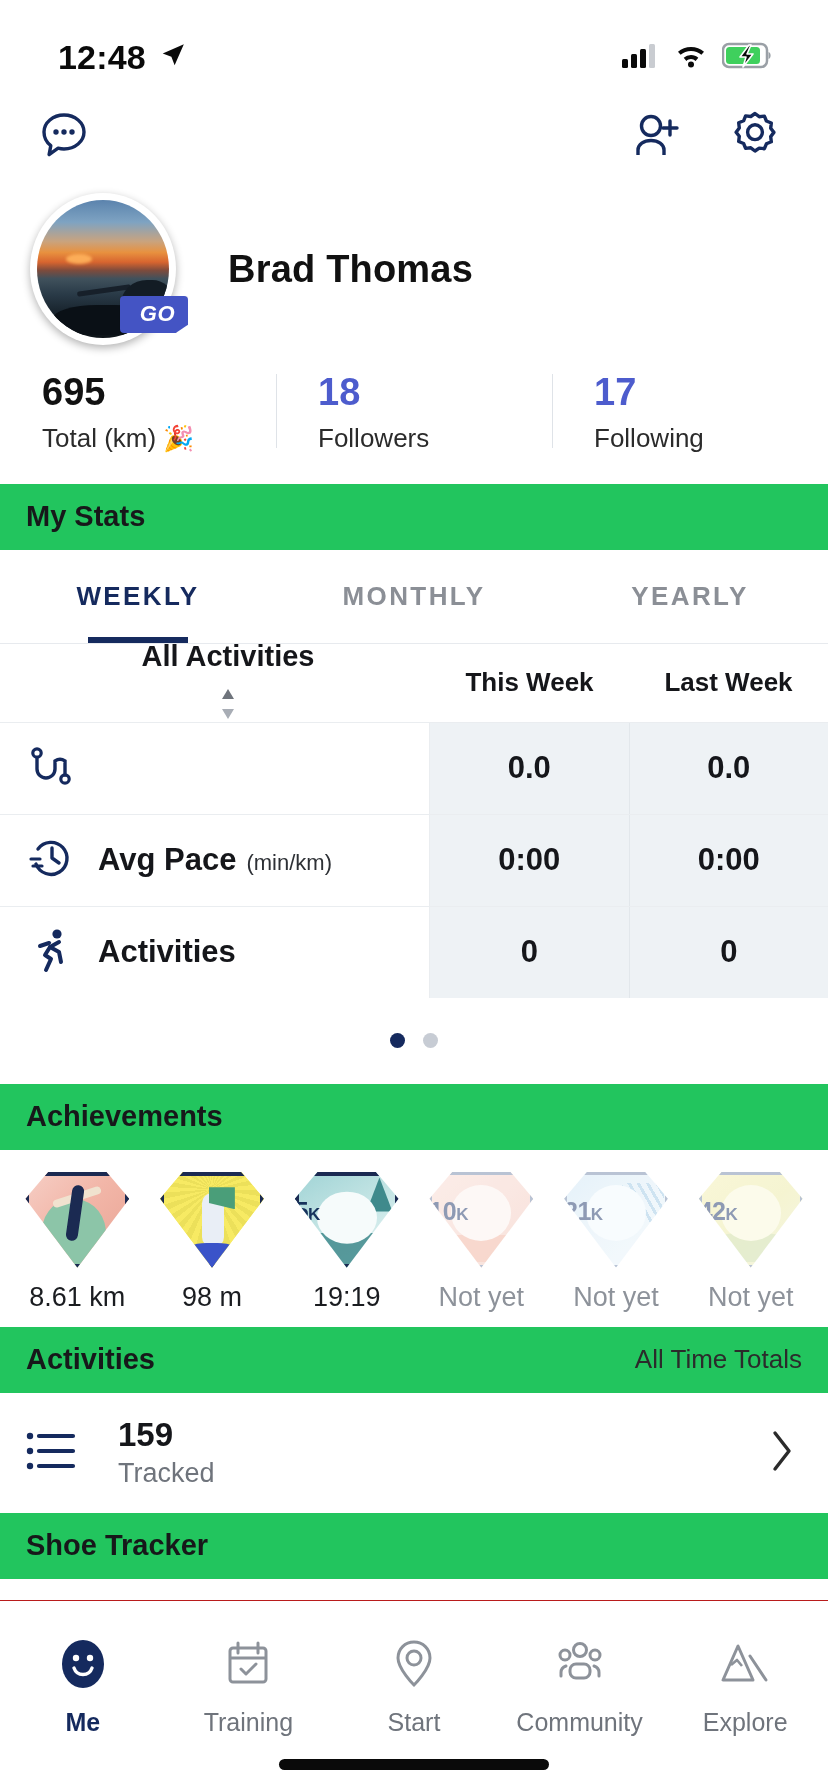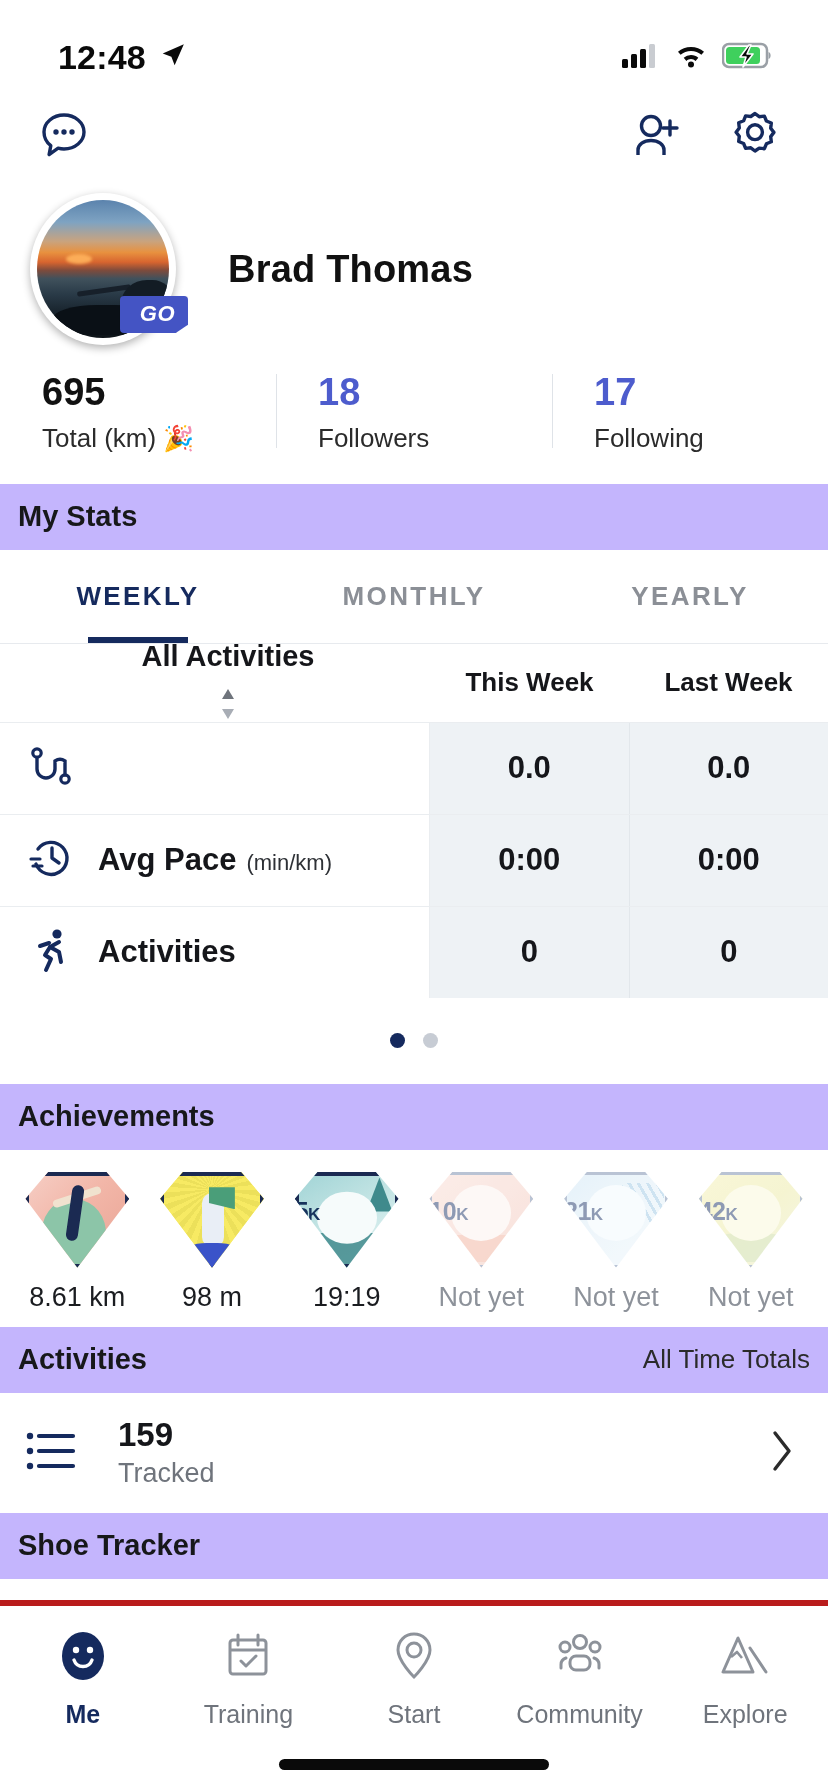--- a/index.html
+++ b/index.html
@@ -80,23 +80,23 @@
   .stat-cell + .stat-cell::before {
     content: ""; position: absolute; left: 0; top: 4px; bottom: 6px; width: 1px; background: #dfe3e8;
   }
   .stat-value { font-size: 38px; font-weight: 700; color: #111; line-height: 1.18; }
   .stat-value.link { color: #4d5ccd; }
   .stat-label { font-size: 26px; color: #2b2b2b; margin-top: 8px; }
   .stat-label .emoji { font-size: 25px; }
 
   
   .section-bar {
-    background: #c4b5fd; height: 66px;
+    background: #22c55e; height: 66px;
     display: flex; align-items: center; justify-content: space-between;
-    padding: 0 18px;
+    padding: 0 26px;
   }
   .section-title { font-size: 29px; font-weight: 700; color: #17181a; }
   .section-right { font-size: 26px; color: #2b2b2b; }
 
   
   .tabs { display: flex; height: 94px; border-bottom: 1px solid #e7eaee; }
   .tab {
     flex: 1; display: flex; flex-direction: column;
     align-items: center; justify-content: center; position: relative; cursor: pointer;
   }
@@ -196,22 +196,22 @@
   .tracked-row {
     display: flex; align-items: center; height: 120px; padding: 0 32px 0 26px; cursor: pointer;
   }
   .tracked-text { margin-left: 40px; flex: 1; }
   .tracked-num { font-size: 33px; font-weight: 700; color: #15161a; line-height: 1.15; }
   .tracked-sub { font-size: 27px; color: #6f747c; margin-top: 4px; }
 
   
   .bottom-nav {
     position: absolute; left: 0; right: 0; bottom: 0; height: 192px;
-    background: #fff; border-top: 6px solid #b91c1c;
-    display: flex; align-items: flex-start; padding-top: 22px;
+    background: #fff; border-top: 1px solid #b91c1c;
+    display: flex; align-items: flex-start; padding-top: 35px;
   }
   .nav-item { flex: 1; display: flex; flex-direction: column; align-items: center; gap: 12px; cursor: pointer; }
   .nav-label { font-size: 25px; color: #6f747c; }
   .nav-item.active .nav-label { color: #152a5e; font-weight: 700; }
   .home-bar {
     position: absolute; left: 50%; transform: translateX(-50%); bottom: 22px;
     width: 270px; height: 11px; border-radius: 6px; background: #0a0a0a;
   }
 </style>
 </head>

